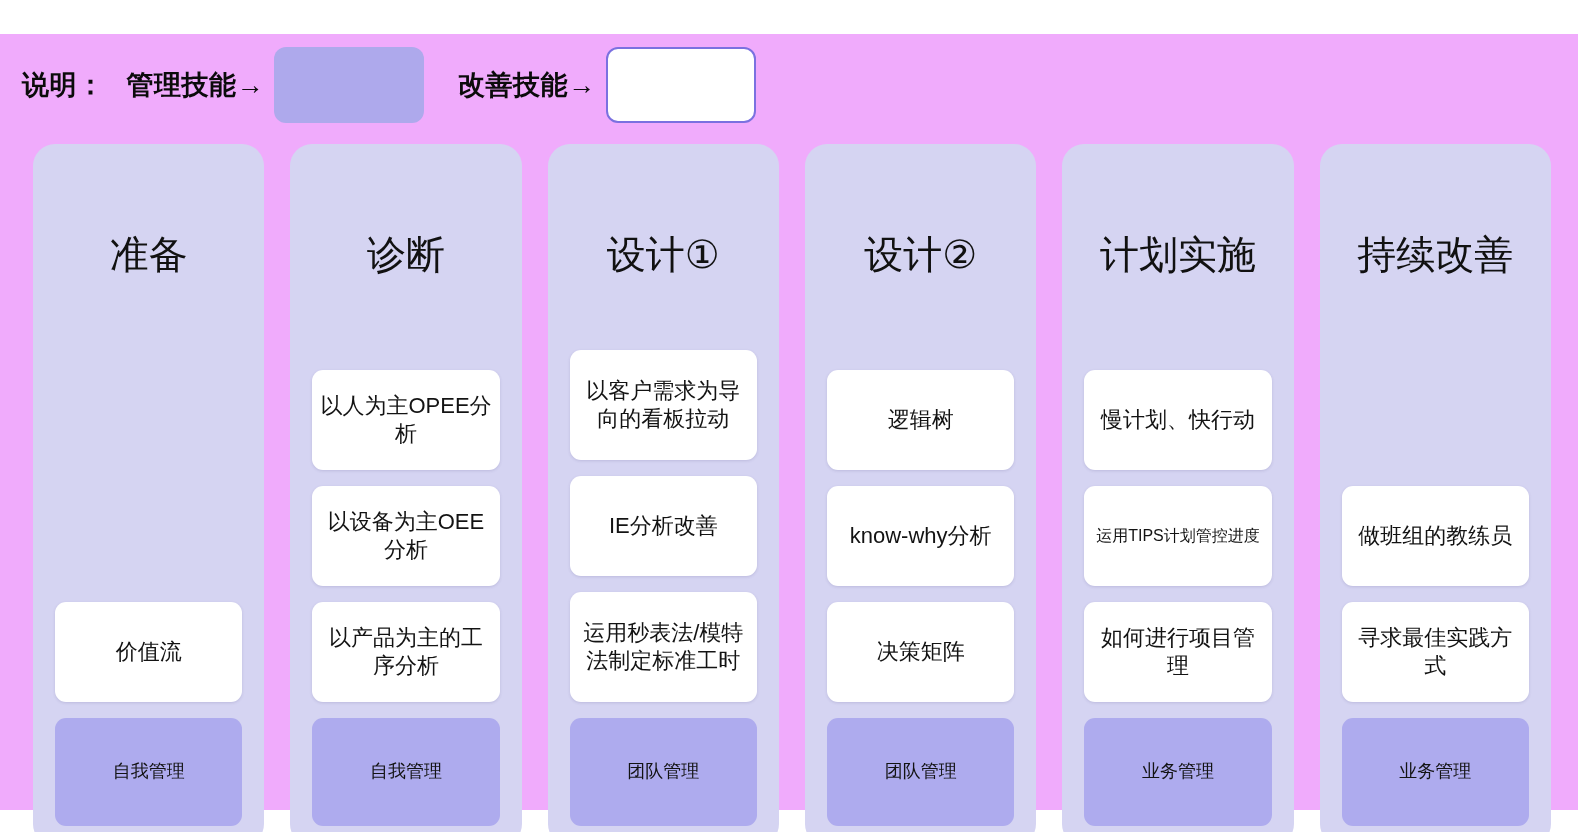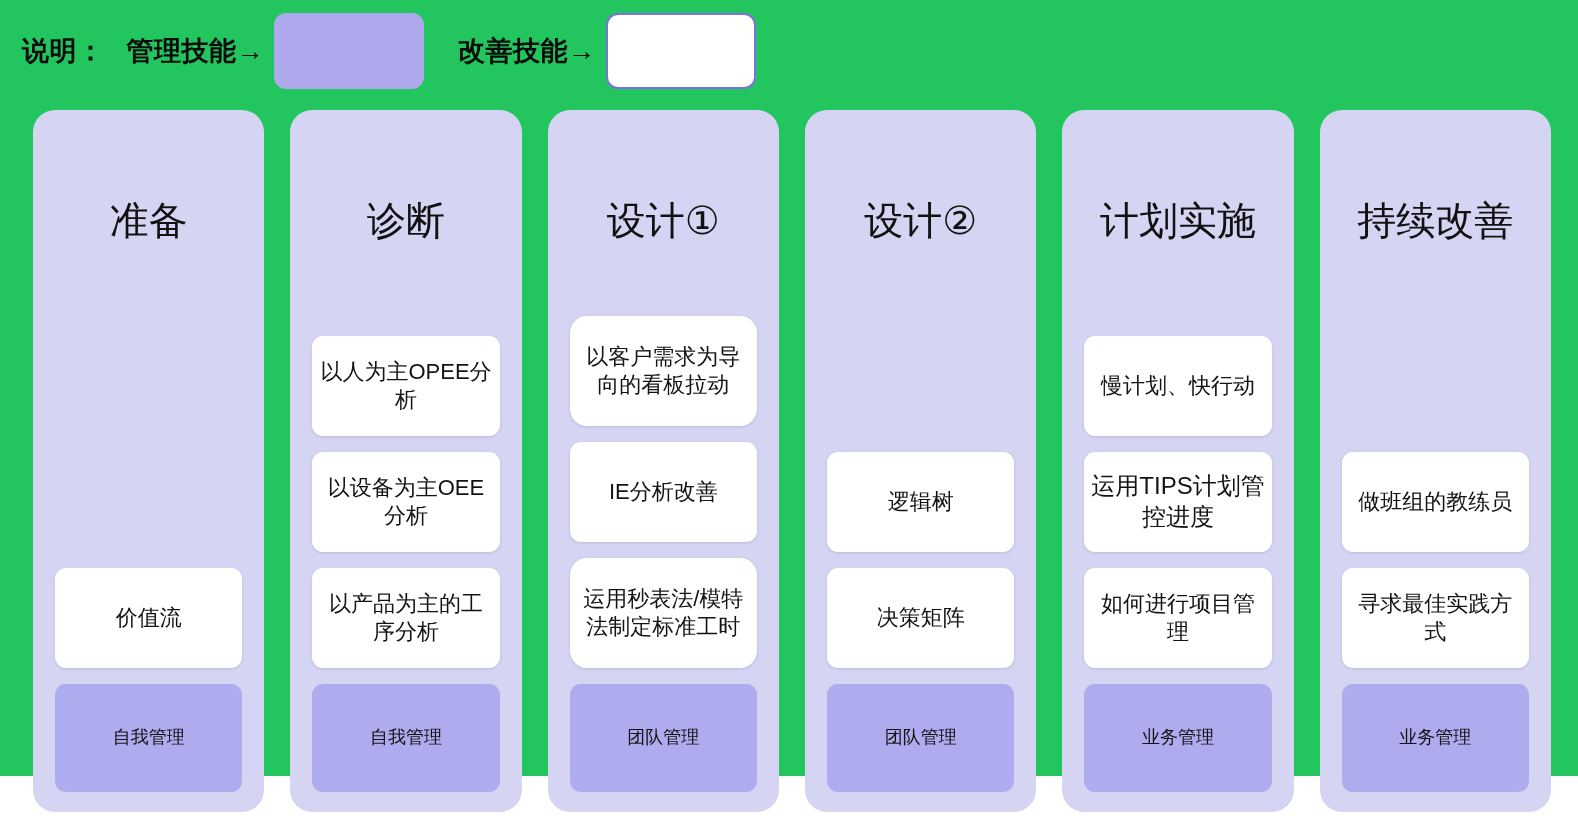--- a/index.html
+++ b/index.html
@@ -9,21 +9,22 @@
     height: 832px;
     background: #ffffff;
     font-family: "Liberation Sans", "DejaVu Sans", sans-serif;
     overflow: hidden;
   }
 
   .page {
     position: relative;
     width: 1578px;
     height: 776px;
-    background: #22c55e;
+    background: #f0abfc;
+    margin-top: 34px;
   }
 
   
   .legend {
     position: absolute;
     left: 22px;
     top: 13px;
     height: 76px;
     display: flex;
     align-items: center;
@@ -108,29 +109,29 @@
     padding: 8px 6px;
     word-break: break-word;
   }
 
   .card.skill {
     background: #ffffff;
     box-shadow: 0 1px 3px rgba(60, 55, 120, 0.16);
     min-height: 100px;
   }
 
-  .card.skill.tall { min-height: 110px; border-radius: 17px; }
+  .card.skill.tall { min-height: 110px; }
 
   .card.mgmt {
     background: #aeabee;
     min-height: 108px;
     font-size: 18px;
   }
 
-  .card.small-text { font-size: 24px; }
+  .card.small-text { font-size: 16px; }
 </style>
 </head>
 <body>
 
 <div class="page">
 
   <div class="legend">
     <span class="legend-label first">说明：</span>
     <span class="legend-label">管理技能→</span>
     <span class="legend-swatch filled"></span>
@@ -166,20 +167,21 @@
         <div class="card skill">IE分析改善</div>
         <div class="card skill tall">运用秒表法/模特法制定标准工时</div>
         <div class="card mgmt">团队管理</div>
       </div>
     </div>
 
     <div class="column">
       <div class="column-title">设计②</div>
       <div class="cards">
         <div class="card skill">逻辑树</div>
+        <div class="card skill">know-why分析</div>
         <div class="card skill">决策矩阵</div>
         <div class="card mgmt">团队管理</div>
       </div>
     </div>
 
     <div class="column">
       <div class="column-title">计划实施</div>
       <div class="cards">
         <div class="card skill">慢计划、快行动</div>
         <div class="card skill small-text">运用TIPS计划管控进度</div>

